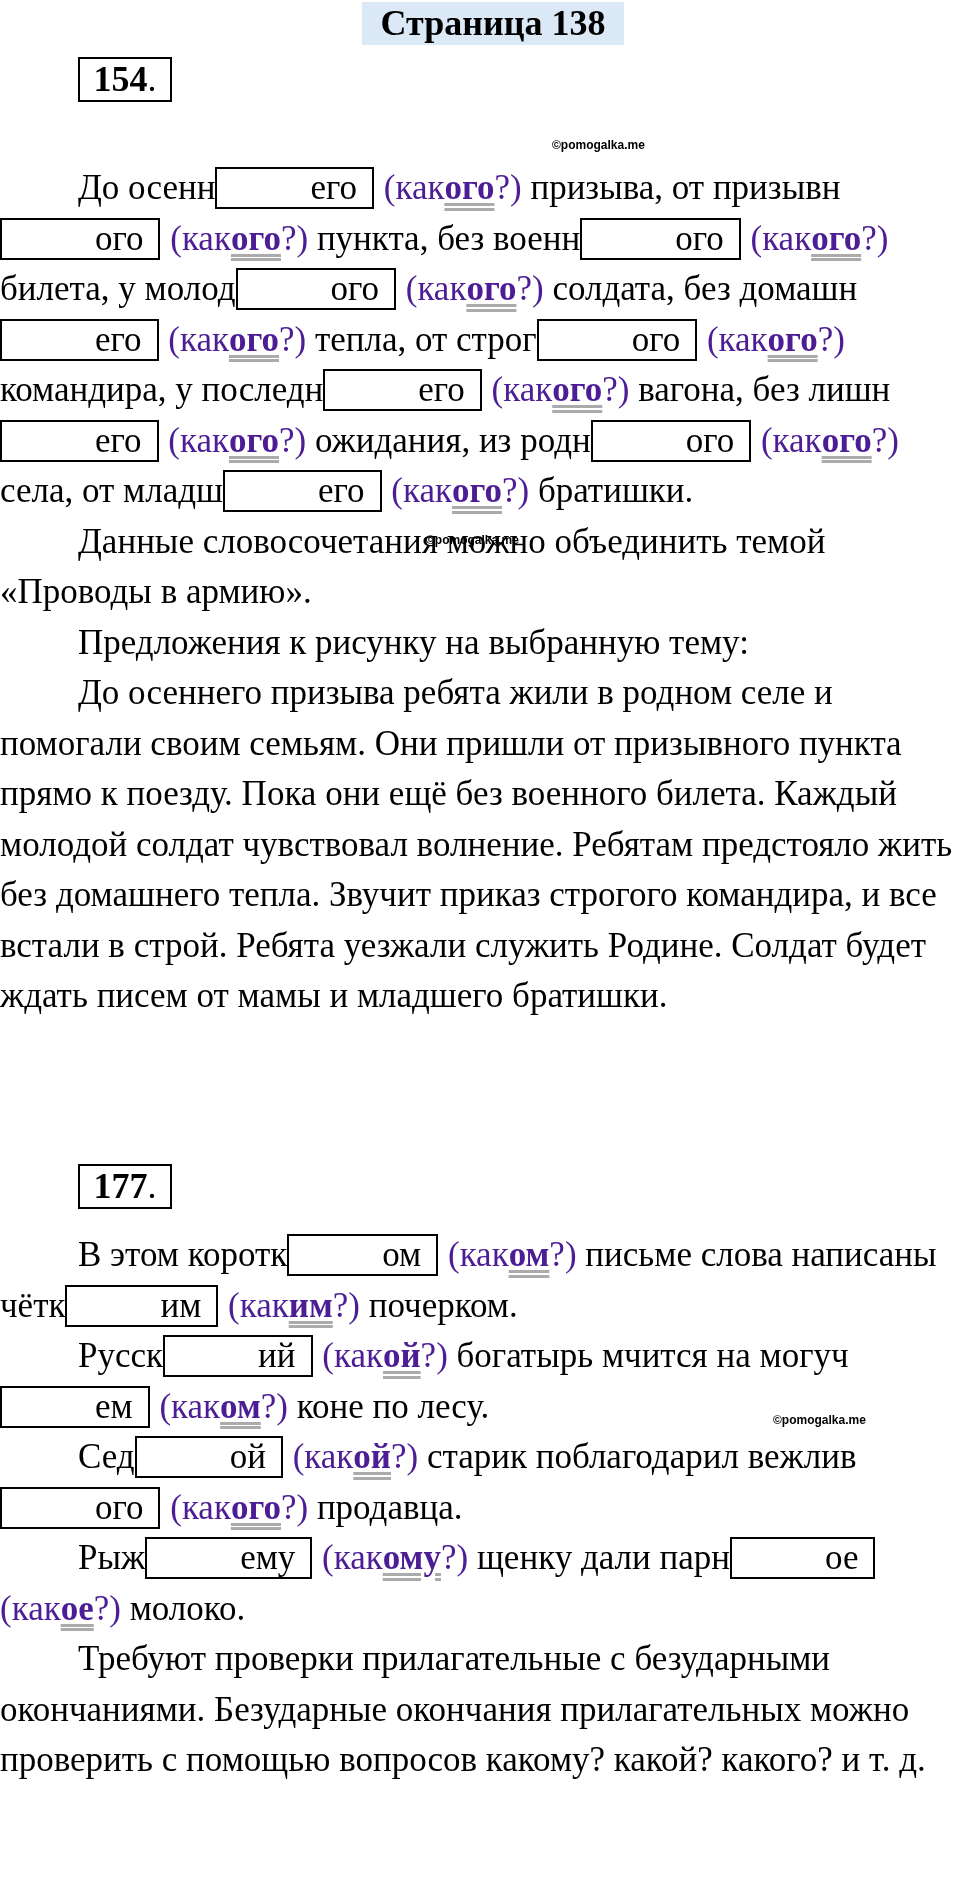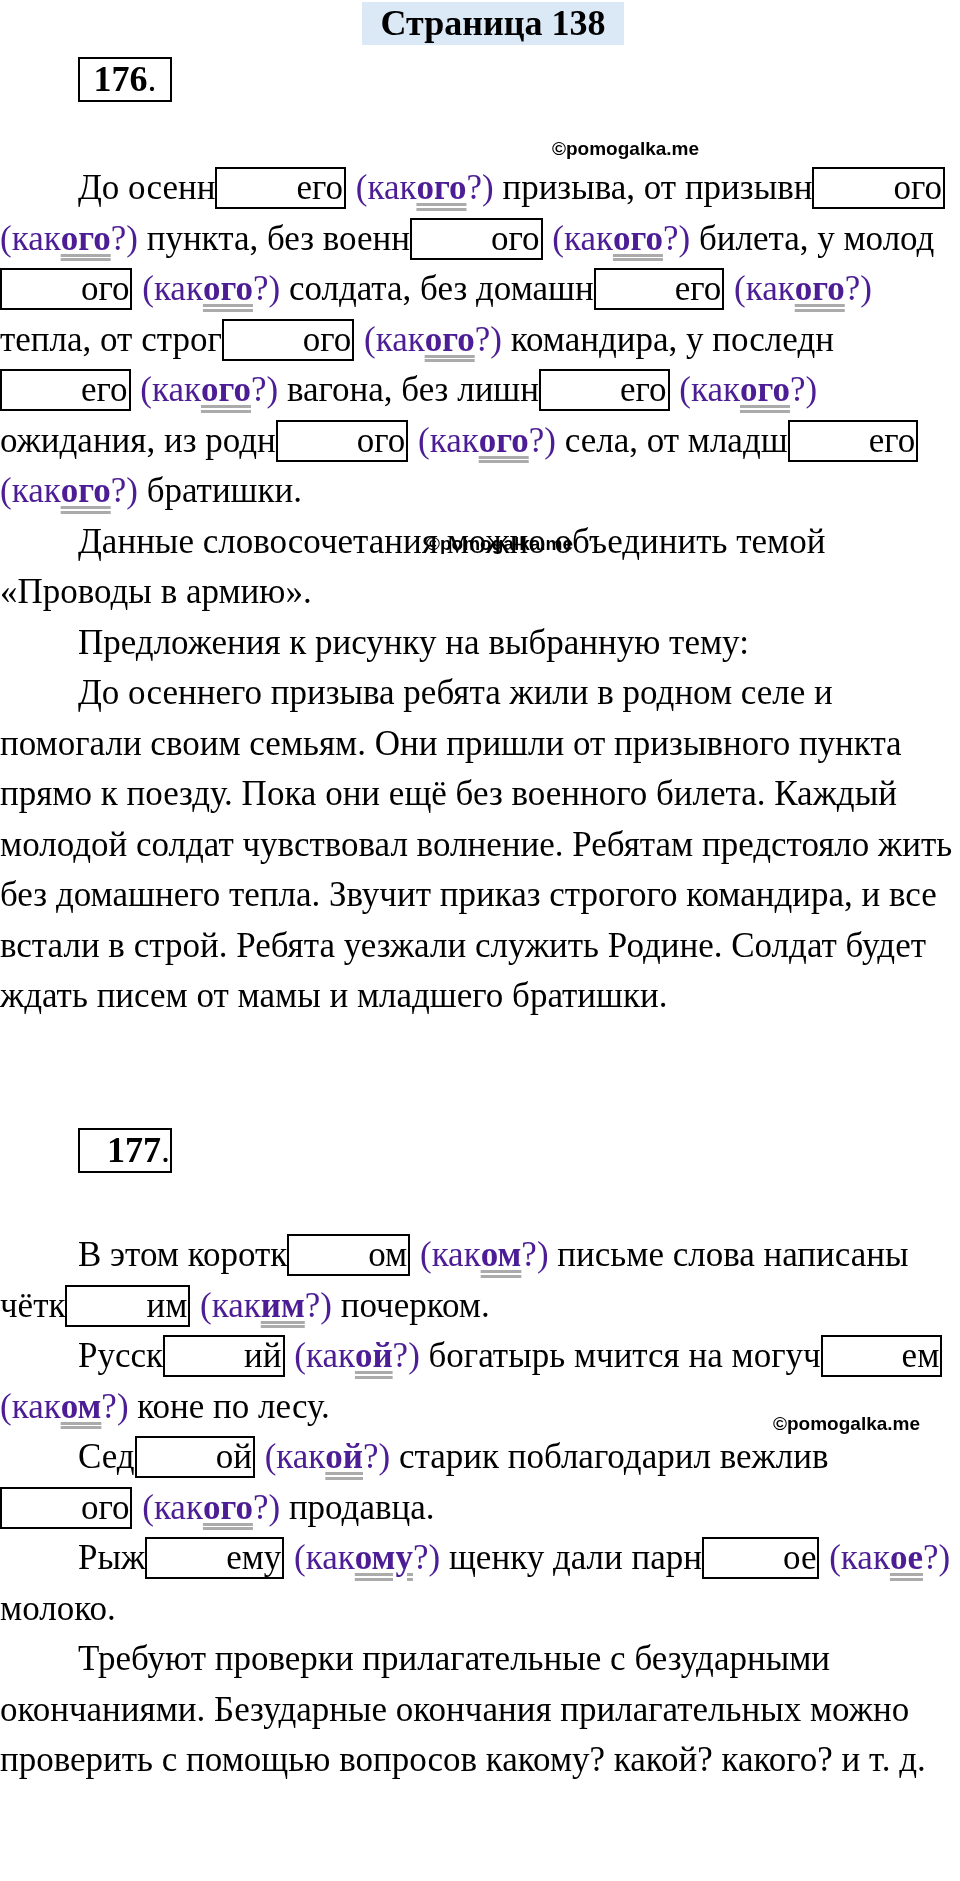--- a/index.html
+++ b/index.html
@@ -14,57 +14,57 @@
       font-weight: bold; font-size: 36px; line-height: 43px; text-align: center;
     }
     .exnum {
       position: absolute; left: 78px; width: 90px; height: 41px;
       border: 2px solid #000; box-sizing: content-box;
       font-size: 36px; line-height: 41px; text-align: center;
     }
     .exnum b { font-weight: bold; }
     .watermark {
       position: absolute; font-family: "Liberation Sans", "DejaVu Sans", sans-serif;
-      font-weight: bold; font-size: 19px; color: #000; white-space: nowrap;
+      font-weight: bold; font-size: 12px; color: #000; white-space: nowrap;
     }
     .text {
       position: absolute; left: 0; width: 960px;
       font-size: 35px; line-height: 50.5px;
     }
     .p { margin: 0; text-indent: 78px; }
     .box {
-      border: 2px solid #000; padding: 0 1px; margin: 0 1px 0 0;
+      border: 2px solid #000; padding: 0 15px; margin: 0 1px 0 0;
       display: inline-block; line-height: 38px;
     }
     .q { color: #4c1d95; }
     .q .end {
       font-weight: bold;
       text-decoration: underline double #ababab;
       text-underline-offset: 4px;
     }
   </style>
 </head>
 <body>
 
 <div class="title">Страница 138</div>
 
-<div class="exnum" style="top:57px;"><b>176</b><span>.</span></div>
+<div class="exnum" style="top:57px;"><b>154</b><span>.</span></div>
 
 <div class="watermark" style="left:552px; top:138px;">©pomogalka.me</div>
 
 <div class="text" style="top:163px;">
   <p class="p" id="ex176-phrases">До осенн<span class="box">его</span> <span class="q">(как<span class="end">ого</span>?)</span> призыва, от призывн<span class="box">ого</span> <span class="q">(как<span class="end">ого</span>?)</span> пункта, без военн<span class="box">ого</span> <span class="q">(как<span class="end">ого</span>?)</span> билета, у молод<span class="box">ого</span> <span class="q">(как<span class="end">ого</span>?)</span> солдата, без домашн<span class="box">его</span> <span class="q">(как<span class="end">ого</span>?)</span> тепла, от строг<span class="box">ого</span> <span class="q">(как<span class="end">ого</span>?)</span> командира, у последн<span class="box">его</span> <span class="q">(как<span class="end">ого</span>?)</span> вагона, без лишн<span class="box">его</span> <span class="q">(как<span class="end">ого</span>?)</span> ожидания, из родн<span class="box">ого</span> <span class="q">(как<span class="end">ого</span>?)</span> села, от младш<span class="box">его</span> <span class="q">(как<span class="end">ого</span>?)</span> братишки.</p>
   <p class="p">Данные словосочетания можно объединить темой «Проводы в армию».</p>
   <p class="p">Предложения к рисунку на выбранную тему:</p>
   <p class="p">До осеннего призыва ребята жили в родном селе и помогали своим семьям. Они пришли от призывного пункта прямо к поезду. Пока они ещё без военного билета. Каждый молодой солдат чувствовал волнение. Ребятам предстояло жить без домашнего тепла. Звучит приказ строгого командира, и все встали в строй. Ребята уезжали служить Родине. Солдат будет ждать писем от мамы и младшего братишки.</p>
 </div>
 
 <div class="watermark" style="left:426px; top:533px;">©pomogalka.me</div>
 
-<div class="exnum" style="top:1128px;text-align:right;"><b>177</b><span>.</span></div>
+<div class="exnum" style="top:1164px;"><b>177</b><span>.</span></div>
 
 <div class="text" style="top:1230px;">
   <div id="ex177-sentences">
       <p class="p">В этом коротк<span class="box">ом</span> <span class="q">(как<span class="end">ом</span>?)</span> письме слова написаны чётк<span class="box">им</span> <span class="q">(как<span class="end">им</span>?)</span> почерком.</p>
       <p class="p">Русск<span class="box">ий</span> <span class="q">(как<span class="end">ой</span>?)</span> богатырь мчится на могуч<span class="box">ем</span> <span class="q">(как<span class="end">ом</span>?)</span> коне по лесу.</p>
       <p class="p">Сед<span class="box">ой</span> <span class="q">(как<span class="end">ой</span>?)</span> старик поблагодарил вежлив<span class="box">ого</span> <span class="q">(как<span class="end">ого</span>?)</span> продавца.</p>
       <p class="p">Рыж<span class="box">ему</span> <span class="q">(как<span class="end">ому</span>?)</span> щенку дали парн<span class="box">ое</span> <span class="q">(как<span class="end">ое</span>?)</span> молоко.</p>
     </div>
   <p class="p">Требуют проверки прилагательные с безударными окончаниями. Безударные окончания прилагательных можно проверить с помощью вопросов какому? какой? какого? и т. д.</p>
 </div>

